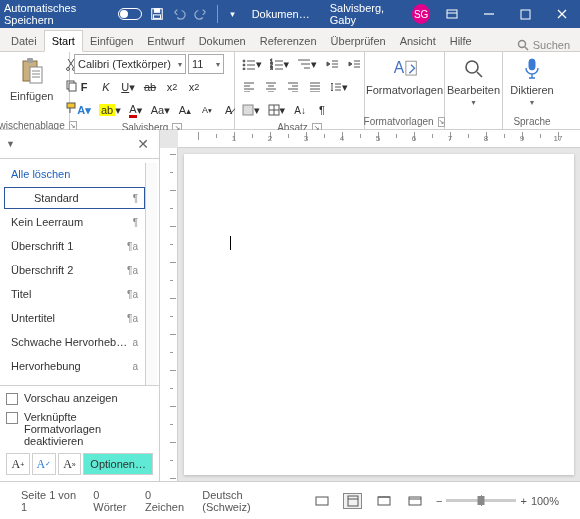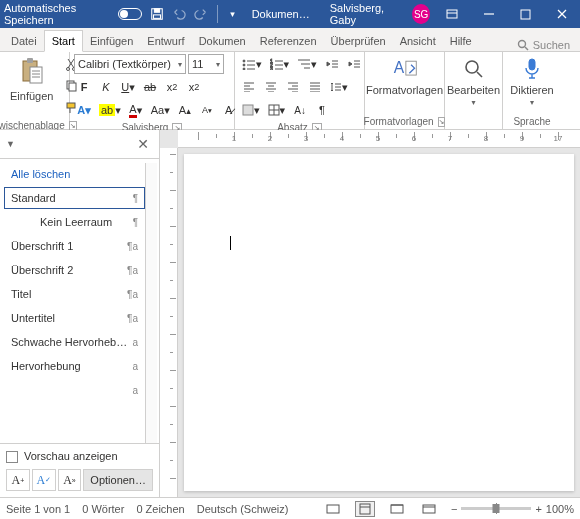--- a/index.html
+++ b/index.html
@@ -58,35 +58,35 @@
   .style-row.link{color:#1a5fbf;cursor:pointer}
   .style-row.sel{border:1px solid #2b579a}
   .style-row .mark{margin-left:auto;font-size:10px;color:#888}
   .styles-scroll{position:absolute;top:4px;right:2px;bottom:0;width:12px;border-left:1px solid var(--border);background:#fafafa}
   .pane-footer{border-top:1px solid var(--border);padding:6px;font-size:11px;display:flex;flex-direction:column;gap:6px}
   .chk{display:flex;align-items:flex-start;gap:6px}
   .chk .box{width:12px;height:12px;border:1px solid #888;flex:0 0 auto;margin-top:1px}
   .pane-tools{display:flex;align-items:center;gap:2px}
   .pane-tools .sq{width:24px;height:22px;border:1px solid var(--border);display:flex;align-items:center;justify-content:center;font-size:12px}
   .pane-tools .sq.a2{color:#2b7cd3}
-  .pane-tools .opt{flex:0 0 auto;height:22px;border:1px solid var(--border);padding:0 6px;display:flex;align-items:center;background:#e5e5e5}
+  .pane-tools .opt{flex:0 0 auto;height:22px;border:1px solid var(--border);padding:0 6px;display:flex;align-items:center;background:#5eead4}
 
   .docarea{flex:1;display:flex;flex-direction:column;background:#e6e6e6;min-width:0}
   .hruler{height:18px;background:#fff;border-bottom:1px solid var(--border);position:relative;margin-left:18px;font-size:8px;color:#777}
   .hruler .tick{position:absolute;top:4px;width:1px;height:4px;background:#999}
   .hruler .tick.big{height:8px;top:2px}
   .hruler .num{position:absolute;top:4px;transform:translateX(-50%)}
   .doc-wrap{flex:1;display:flex;min-height:0}
   .vruler{width:18px;background:#fff;border-right:1px solid var(--border);position:relative}
   .page-scroll{flex:1;overflow:hidden;background:#e6e6e6;padding:6px}
   .page{width:100%;height:100%;background:#fff;box-shadow:0 1px 3px rgba(0,0,0,.2);position:relative}
   .cursor{position:absolute;left:46px;top:82px;width:1px;height:14px;background:#000}
 
   
-  .status{height:22px;border-top:1px solid var(--border);background:#fff;display:flex;align-items:center;font-size:11px;color:#555;padding:0 6px;gap:12px}
+  .status{height:38px;border-top:1px solid var(--border);background:#fff;display:flex;align-items:center;font-size:11px;color:#555;padding:0 21px;gap:12px}
   .status .spacer{flex:1}
   .viewbtn{width:20px;height:16px;border:1px solid transparent;display:flex;align-items:center;justify-content:center}
   .viewbtn.active{border-color:#888;background:#f0f0f0}
   .zoom{display:flex;align-items:center;gap:4px}
   .slider{width:70px;height:3px;background:#ccc;position:relative}
   .slider .t{position:absolute;left:50%;top:-4px;width:1px;height:11px;background:#888}
   .slider .h{position:absolute;left:50%;top:-3px;width:7px;height:9px;background:#888;transform:translateX(-50%)}
 </style>
 </head>
 <body>
@@ -412,25 +412,25 @@
     <div class="pane-header">
       <span class="drop">▼</span>
       <span class="close">✕</span>
     </div>
     <div class="styles">
       <div class="style-row link">
           <span>Alle löschen</span>
         </div>
       <div id="style-items">
           <div class="style-row sel">
-            <span style="overflow: hidden; text-overflow: ellipsis; white-space: nowrap;">Standard</span>
+            <span style="overflow: hidden; text-overflow: ellipsis; white-space: nowrap; margin-left: 23px;">Standard</span>
             <span class="mark">¶</span>
           </div>
           <div class="style-row">
-            <span style="overflow: hidden; text-overflow: ellipsis; white-space: nowrap; margin-left: 29px;">Kein Leerraum</span>
+            <span style="overflow: hidden; text-overflow: ellipsis; white-space: nowrap;">Kein Leerraum</span>
             <span class="mark">¶</span>
           </div>
           <div class="style-row">
             <span style="overflow: hidden; text-overflow: ellipsis; white-space: nowrap;">Überschrift 1</span>
             <span class="mark">¶a</span>
           </div>
           <div class="style-row">
             <span style="overflow: hidden; text-overflow: ellipsis; white-space: nowrap;">Überschrift 2</span>
             <span class="mark">¶a</span>
           </div>
@@ -453,20 +453,24 @@
           <div class="style-row">
             <span class="mark">a</span>
           </div>
         </div>
       <div class="styles-scroll"></div>
     </div>
     <div class="pane-footer">
       <label class="chk">
           <span class="box"></span>
           <span>Vorschau anzeigen</span>
+        </label>
+      <label class="chk">
+          <span class="box"></span>
+          <span>Verknüpfte Formatvorlagen deaktivieren</span>
         </label>
       <div class="pane-tools">
         <span class="sq" style="font-family:serif">A<sub style="font-size:7px">+</sub></span>
         <span class="sq a2" style="font-family:serif">A<sub style="font-size:7px">✓</sub></span>
         <span class="sq" style="font-family:serif">A<sub style="font-size:7px">»</sub></span>
         <span class="opt">
             <span>Optionen…</span>
           </span>
       </div>
     </div>

